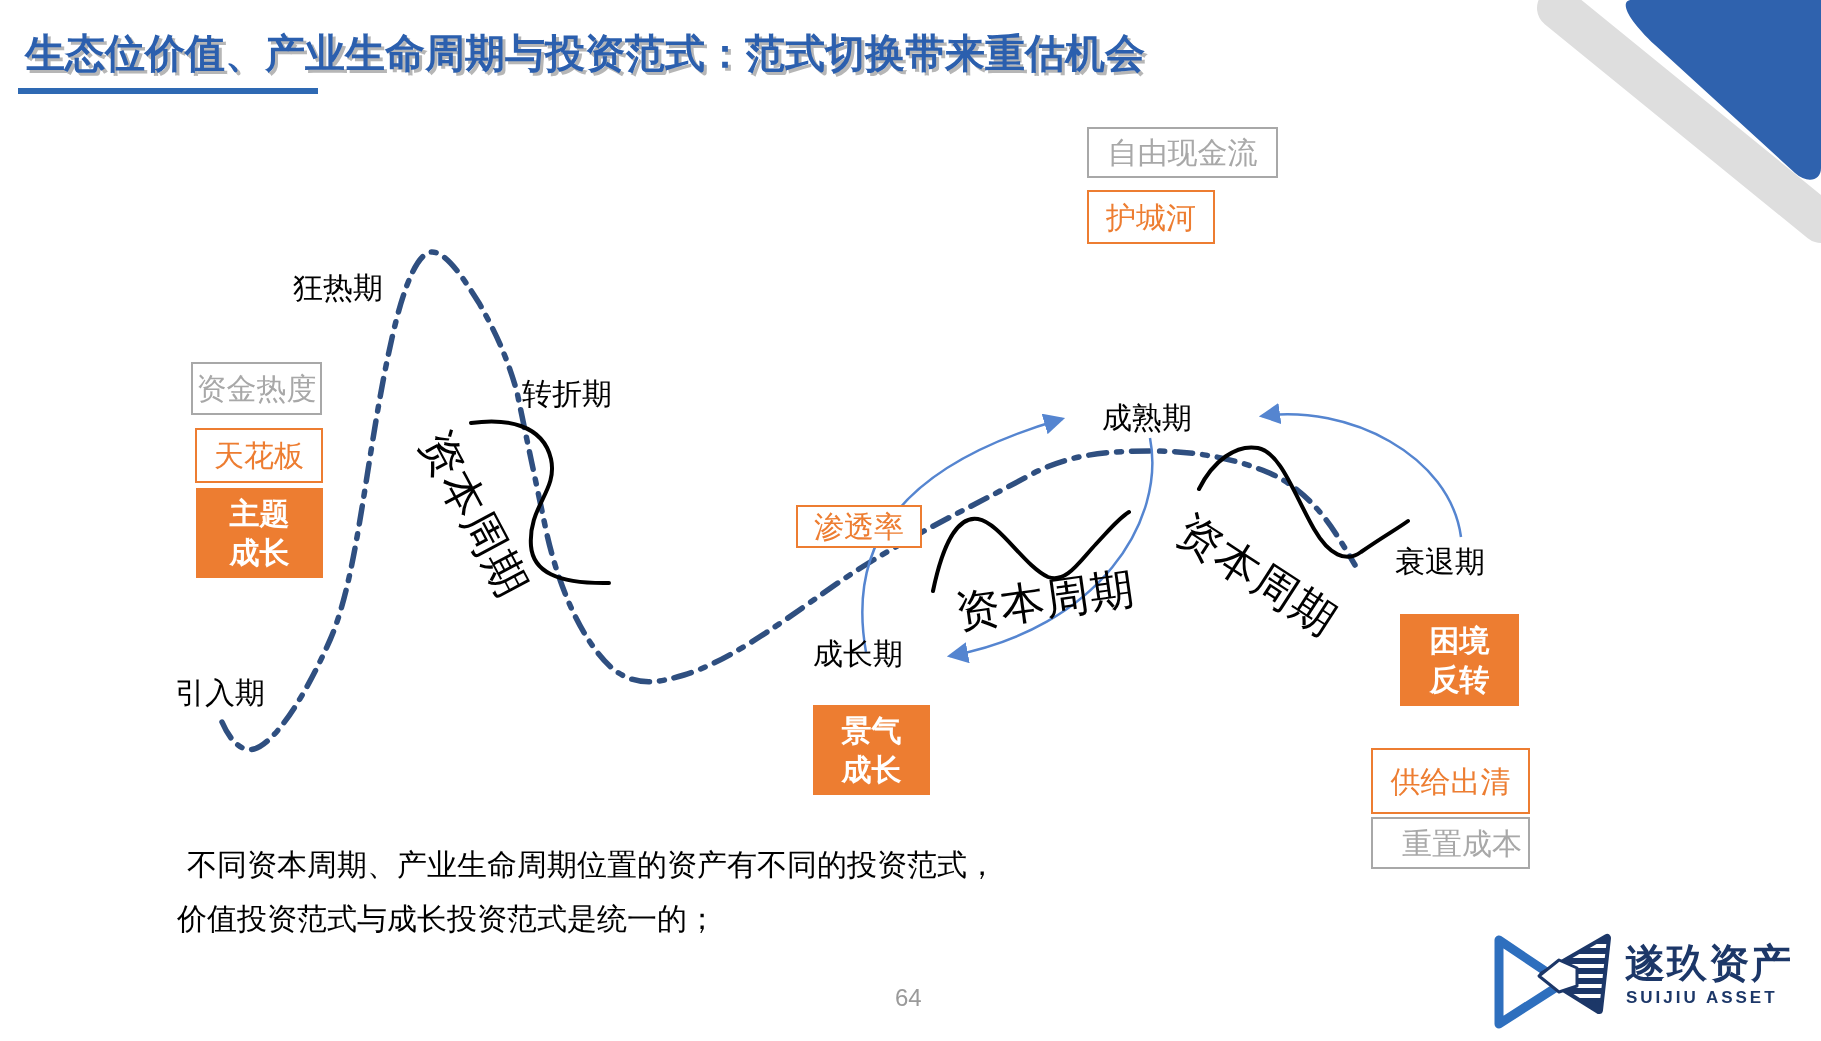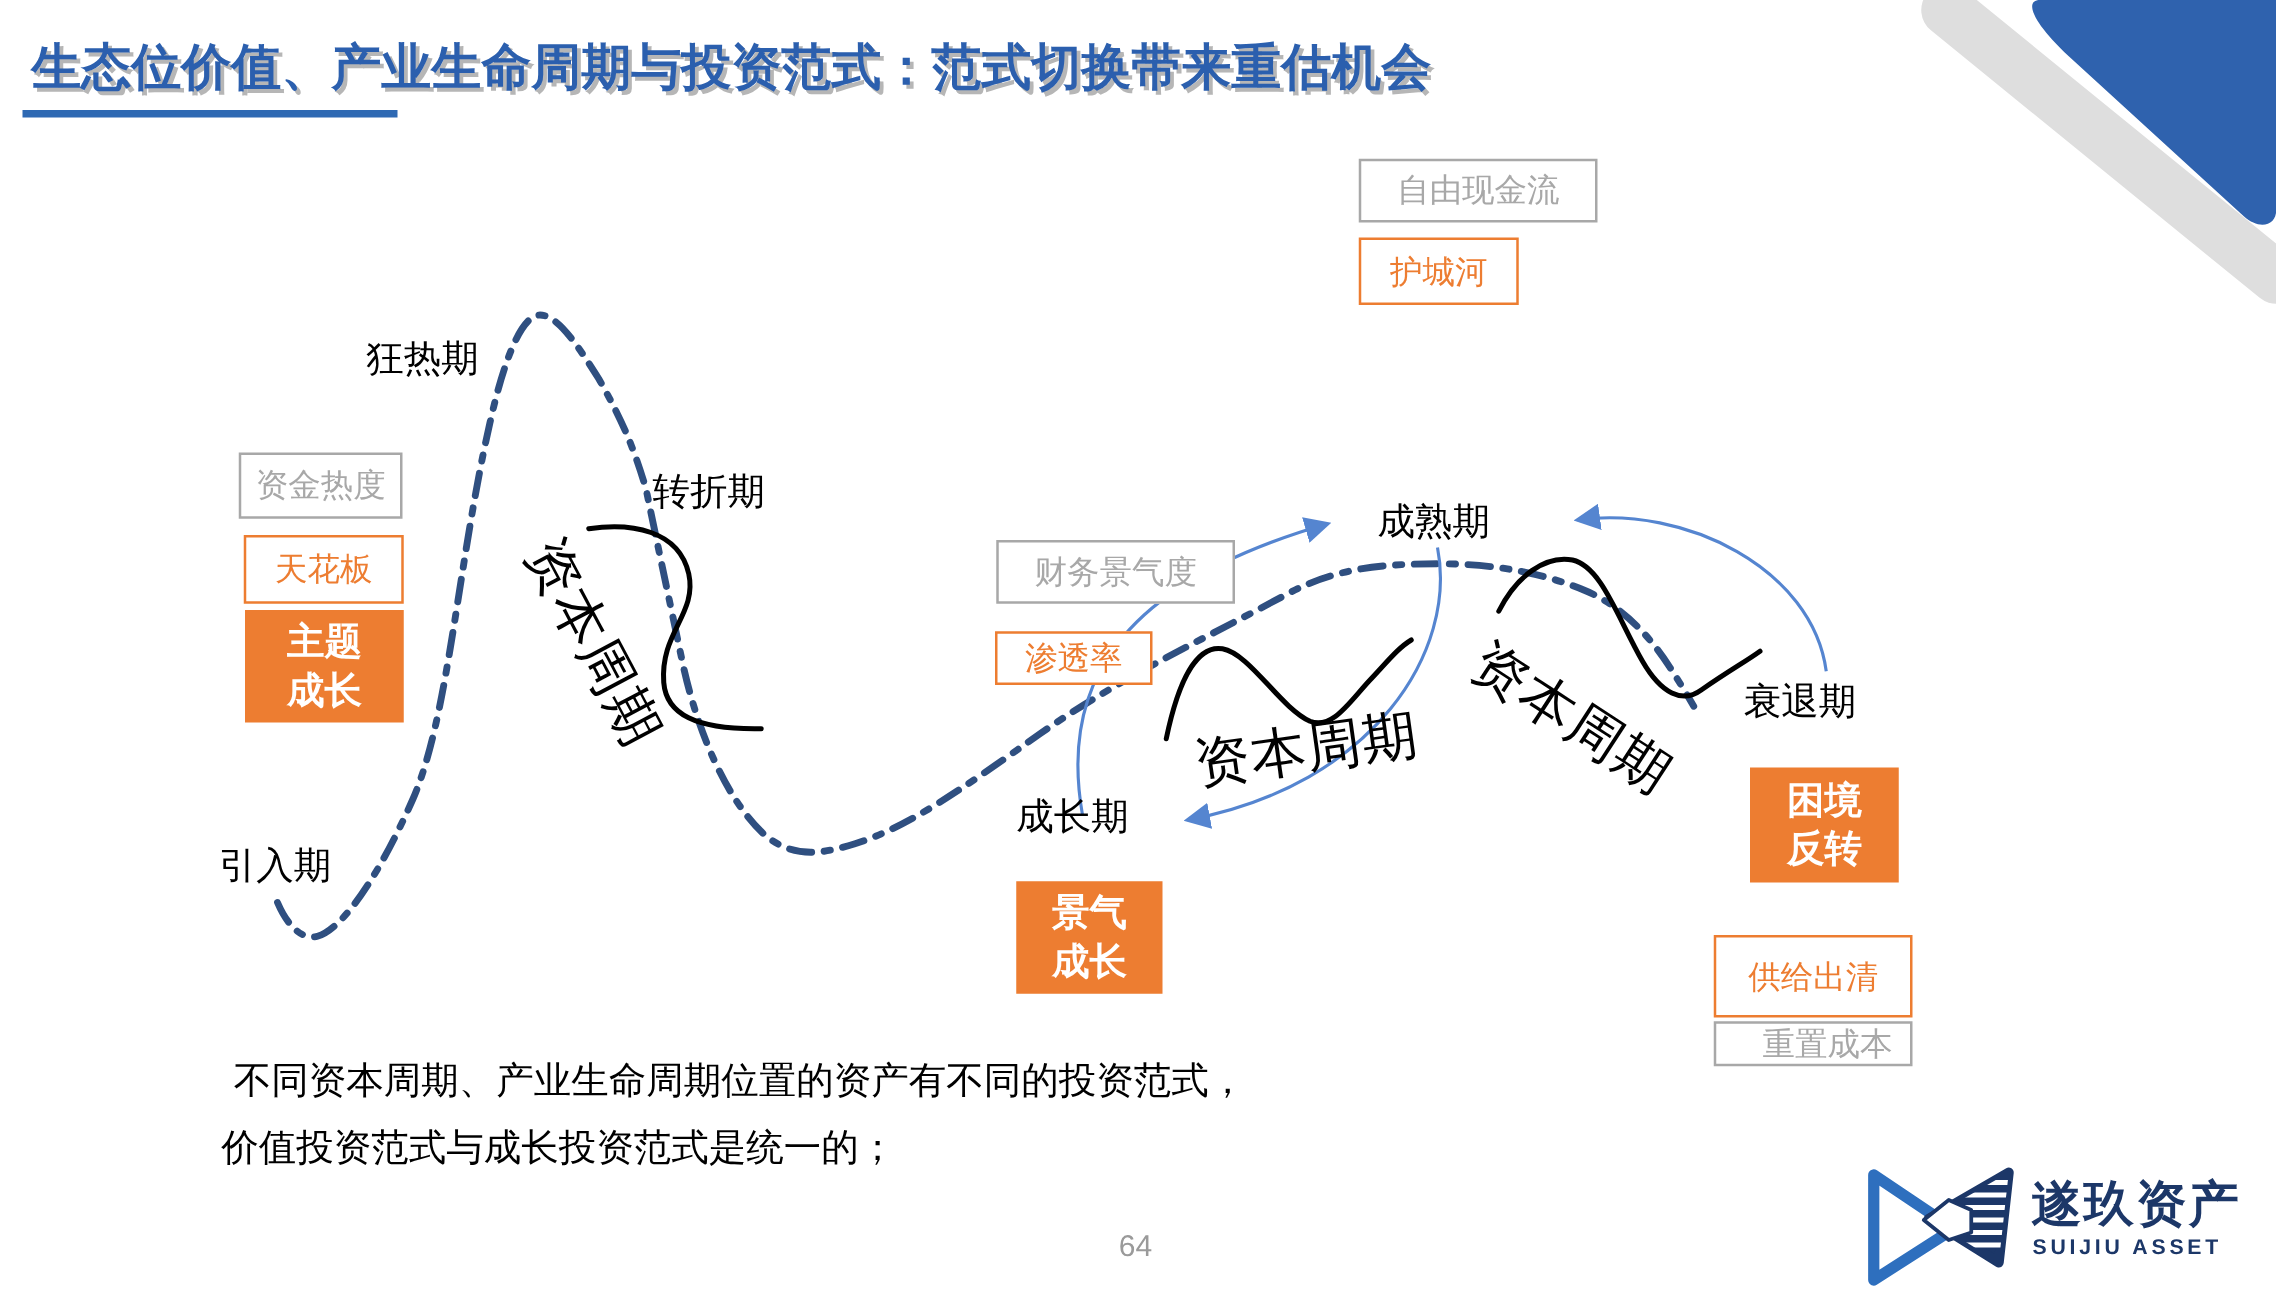--- a/index.html
+++ b/index.html
@@ -12,21 +12,21 @@
 
   .page-title{
     left:25px;top:26px;width:1500px;
     font-size:40px;font-weight:800;color:#2B5FAE;letter-spacing:0px;
     text-shadow:3px 3px 0 rgba(110,110,110,0.5);
     white-space:nowrap;
   }
   .title-underline{left:18px;top:88px;width:300px;height:6px;background:#2E69B3;}
 
   .box{display:flex;align-items:center;justify-content:center;background:#ffffff;
-       font-size:26px;line-height:1.1;white-space:nowrap;}
+       font-size:30px;line-height:1.1;white-space:nowrap;}
   .box-gray{border:2.5px solid #A8A8A8;color:#A8A8A8;}
   .box-orange{border:2.5px solid #ED7D31;color:#ED7D31;}
   .box-fill{background:#ED7D31;color:#ffffff;font-weight:700;
             display:flex;flex-direction:column;align-items:center;justify-content:center;
             font-size:30px;line-height:1.3;}
 
   .stage{color:#000000;font-size:30px;line-height:32px;white-space:nowrap;}
   .cc{color:#000000;font-size:44px;line-height:46px;white-space:nowrap;
       transform-origin:0 0;letter-spacing:1px;}
 
@@ -94,36 +94,35 @@
   <div class="abs cc" style="left:953px;top:590px;transform:rotate(-8deg);">资本周期</div>
   <div class="abs cc" style="left:1194px;top:507px;transform:rotate(33deg);">资本周期</div>
 
   <div class="abs box box-gray" style="left:191px;top:362px;width:131px;height:53px;">资金热度</div>
   <div class="abs box box-orange" style="left:195px;top:428px;width:128px;height:55px;">天花板</div>
   <div class="abs box-fill abs" style="left:196px;top:488px;width:127px;height:90px;">
     <div>主题</div>
     <div>成长</div>
   </div>
 
-  <div class="abs box box-gray" style="left:797px;top:432px;width:191px;height:51px;">财务景气度</div>
   <div class="abs box box-orange" style="left:796px;top:505px;width:126px;height:43px;">渗透率</div>
   <div class="abs box-fill" style="left:813px;top:705px;width:117px;height:90px;">
     <div>景气</div>
     <div>成长</div>
   </div>
 
   <div class="abs box box-gray" style="left:1087px;top:127px;width:191px;height:51px;">自由现金流</div>
   <div class="abs box box-orange" style="left:1087px;top:190px;width:128px;height:54px;">护城河</div>
 
   <div class="abs box-fill" style="left:1400px;top:614px;width:119px;height:92px;">
     <div>困境</div>
     <div>反转</div>
   </div>
   <div class="abs box box-orange" style="left:1371px;top:748px;width:159px;height:66px;">供给出清</div>
-  <div class="abs box box-gray" style="left:1371px;top:817px;width:159px;height:36px;padding-left:23px;">重置成本</div>
+  <div class="abs box box-gray" style="left:1371px;top:817px;width:159px;height:52px;padding-left:23px;">重置成本</div>
 
   <div class="abs note" style="left:187px;top:848px;">不同资本周期、产业生命周期位置的资产有不同的投资范式，</div>
   <div class="abs note" style="left:177px;top:902px;">价值投资范式与成长投资范式是统一的；</div>
 
   <div class="abs page-num" style="left:895px;top:984px;">64</div>
 
   <svg class="abs" style="left:1487px;top:928px;z-index:2;" width="128" height="108" viewBox="0 0 128 108">
     <path d="M12,12 L12,96 L76,55 Z" fill="none" stroke="#2E6FBE" stroke-width="9" stroke-linejoin="round"></path>
     <path d="M120,10 L112,82 L56,47 Z" fill="#1C3768" stroke="#1C3768" stroke-width="8" stroke-linejoin="round"></path>
     <g clip-path="url(#logo-tri-clip)">

